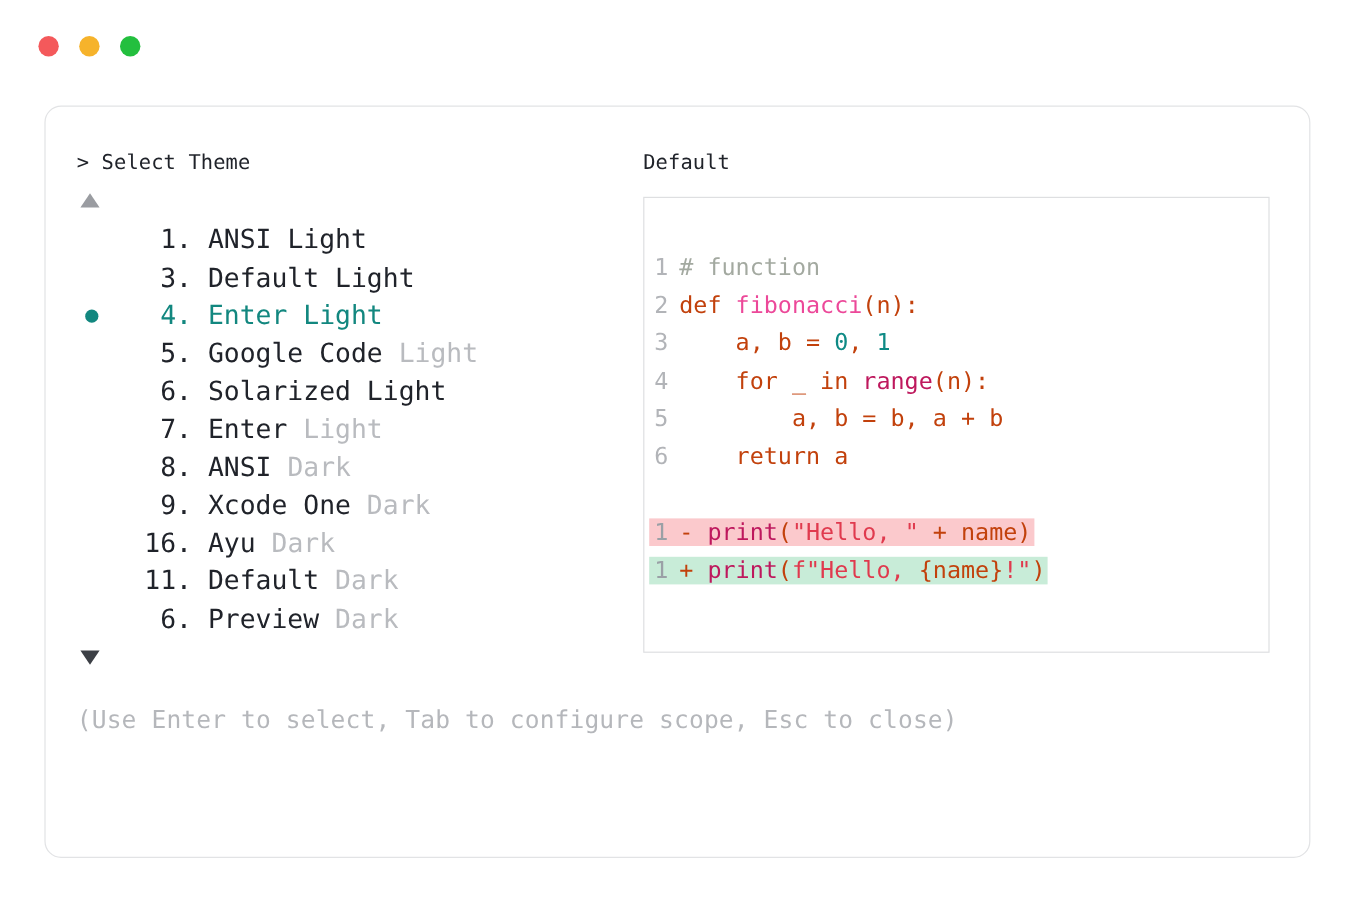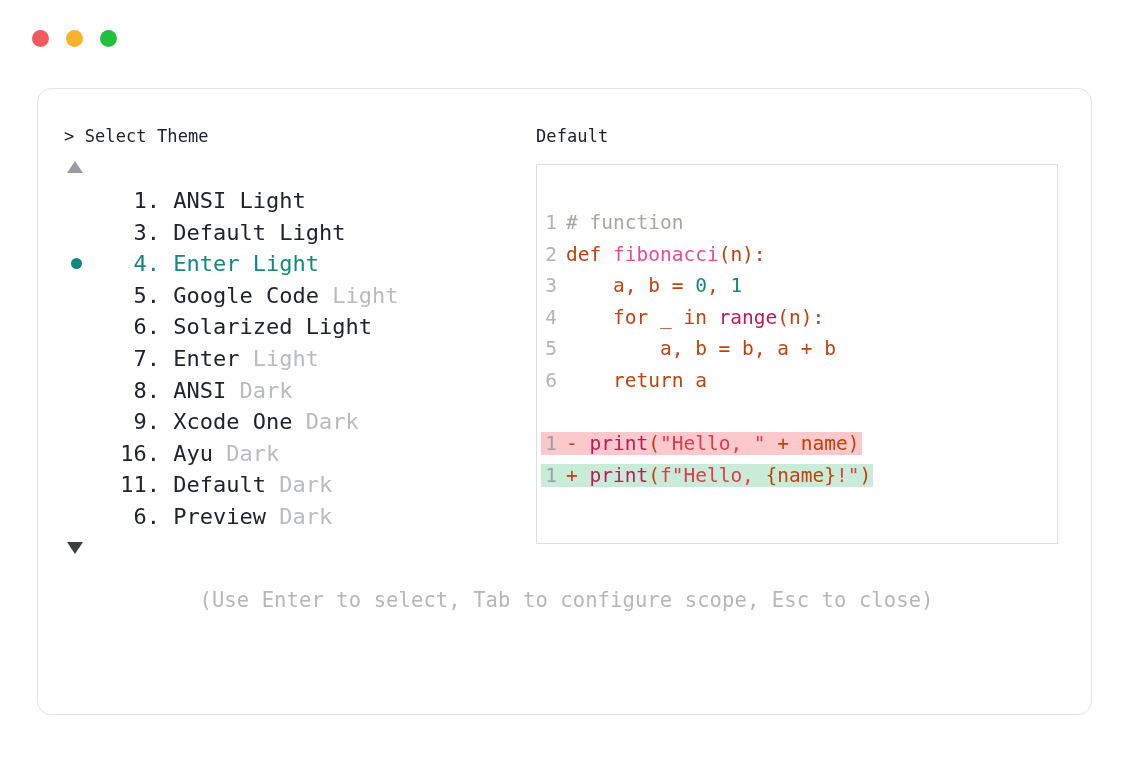--- a/index.html
+++ b/index.html
@@ -154,21 +154,20 @@
   .c-plain   { color: #c2410c; }
 
   
   .hint {
     margin-top: 33px;
     font-size: 20.5px;
     line-height: 26px;
     color: #b5b7bb;
     white-space: pre;
     letter-spacing: 0.1px;
-    text-align: center;
   }
 </style>
 </head>
 <body>
 
 <div class="titlebar">
   <span class="dot" style="background: rgb(244, 89, 91);"></span>
   <span class="dot" style="background: rgb(246, 179, 43);"></span>
   <span class="dot" style="background: rgb(35, 191, 62);"></span>
 </div>

